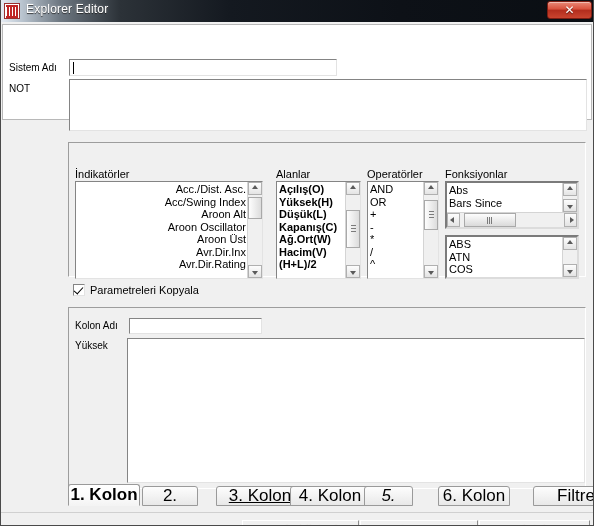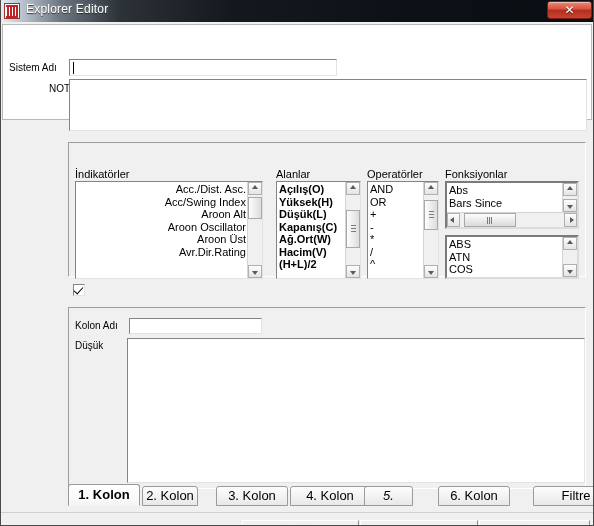--- a/index.html
+++ b/index.html
@@ -294,21 +294,21 @@
     left: 67px; top: 462px; width: 518px; height: 22px;
   }
   .tab {
     position: absolute;
     top: 2px; height: 20px;
     background: linear-gradient(to bottom, #fdfdfd 0%, #f3f3f3 50%, #e8e8e8 100%);
     border: 1px solid #9a9a9a;
     border-top-left-radius: 3px;
     border-top-right-radius: 3px;
     box-sizing: border-box;
-    font-size: 13px;
+    font-size: 17px;
     line-height: 18px;
     text-align: center;
     color: #000;
     cursor: pointer;
     overflow: hidden;
   }
   .tab.active {
     top: 0px; height: 22px;
     background: linear-gradient(to bottom, #ffffff 0%, #fbfbfb 60%, #f4f4f4 100%);
     border-bottom: 1px solid #f4f4f4;
@@ -366,39 +366,40 @@
   <div id="client">
 
     <div id="top-panel"></div>
 
     <div class="lbl" style="left:8px; top:40px;">Sistem Adı</div>
     <div id="sistem-adi-input" class="sunken">
       <div class="caret"></div>
       <span></span>
     </div>
 
-    <div class="lbl" style="left:8px; top:61px;margin-left:40px;">NOT</div>
+    <div class="lbl" style="left:8px; top:61px;">NOT</div>
     <div id="not-textarea" class="sunken">
       <span></span>
     </div>
 
     <div id="mid-group" class="panel-sunken"></div>
 
     <div class="grp-head" style="left:74px; top:146px;">İndikatörler</div>
     <div class="grp-head" style="left:275px; top:146px;">Alanlar</div>
     <div class="grp-head" style="left:366px; top:146px;">Operatörler</div>
     <div class="grp-head" style="left:444px; top:146px;">Fonksiyonlar</div>
 
     <div class="listbox" style="left:74px; top:159px; width:188px; height:98px;text-align:right;">
       <ul style="padding-right:16px;">
         <li>Acc./Dist. Asc.</li>
         <li>Acc/Swing Index</li>
         <li>Aroon Alt</li>
         <li>Aroon Oscillator</li>
         <li>Aroon Üst</li>
+        <li>Avr.Dir.Inx</li>
         <li>Avr.Dir.Rating</li>
       </ul>
       <div class="vscroll">
         <div class="arrow up">
             <i></i>
           </div>
         <div class="thumb" style="top:15px; height:22px;"></div>
         <div class="arrow down">
             <i></i>
           </div>
@@ -498,37 +499,38 @@
         <div class="arrow down">
             <i></i>
           </div>
       </div>
     </div>
 
     <div id="copy-params">
       <div class="box">
         <div class="tick"></div>
       </div>
+      <span class="cb-label">Parametreleri Kopyala</span>
     </div>
 
     <div id="lower-group" class="panel-sunken">
       <div class="lbl" style="left:6px; top:12px;">Kolon Adı</div>
       <div id="kolon-adi-input" class="sunken">
         <span></span>
       </div>
-      <div class="lbl" style="left:6px; top:32px;">Düşük</div>
+      <div class="lbl" style="left:6px; top:32px;">Yüksek</div>
       <div id="formul-textarea" class="sunken">
         <span></span>
       </div>
     </div>
 
     <div id="tabstrip">
       <div class="tab active" style="left:0px; width:72px;">1. Kolon</div>
       <div class="tab" style="left:74px; width:56px;">2. Kolon</div>
-      <div class="tab" style="left:148px; width:72px;">3. Kolon</div>
+      <div class="tab" style="left:148px; width:88px;text-decoration:underline;">3. Kolon</div>
       <div class="tab" style="left:222px; width:80px;">4. Kolon</div>
       <div class="tab" style="left:296px; width:49px;font-style:italic;">5. Kolon</div>
       <div class="tab" style="left:370px; width:72px;">6. Kolon</div>
       <div class="tab" style="left:465px; width:86px;">Filtre</div>
     </div>
 
     <div id="bottom-bar">
       <div class="bbtn" style="left:241px; width:117px;">sembol listesi</div>
       <div class="bbtn" style="left:359px; width:118px;">tamam</div>
       <div class="bbtn" style="left:478px; width:111px;">iptal</div>

